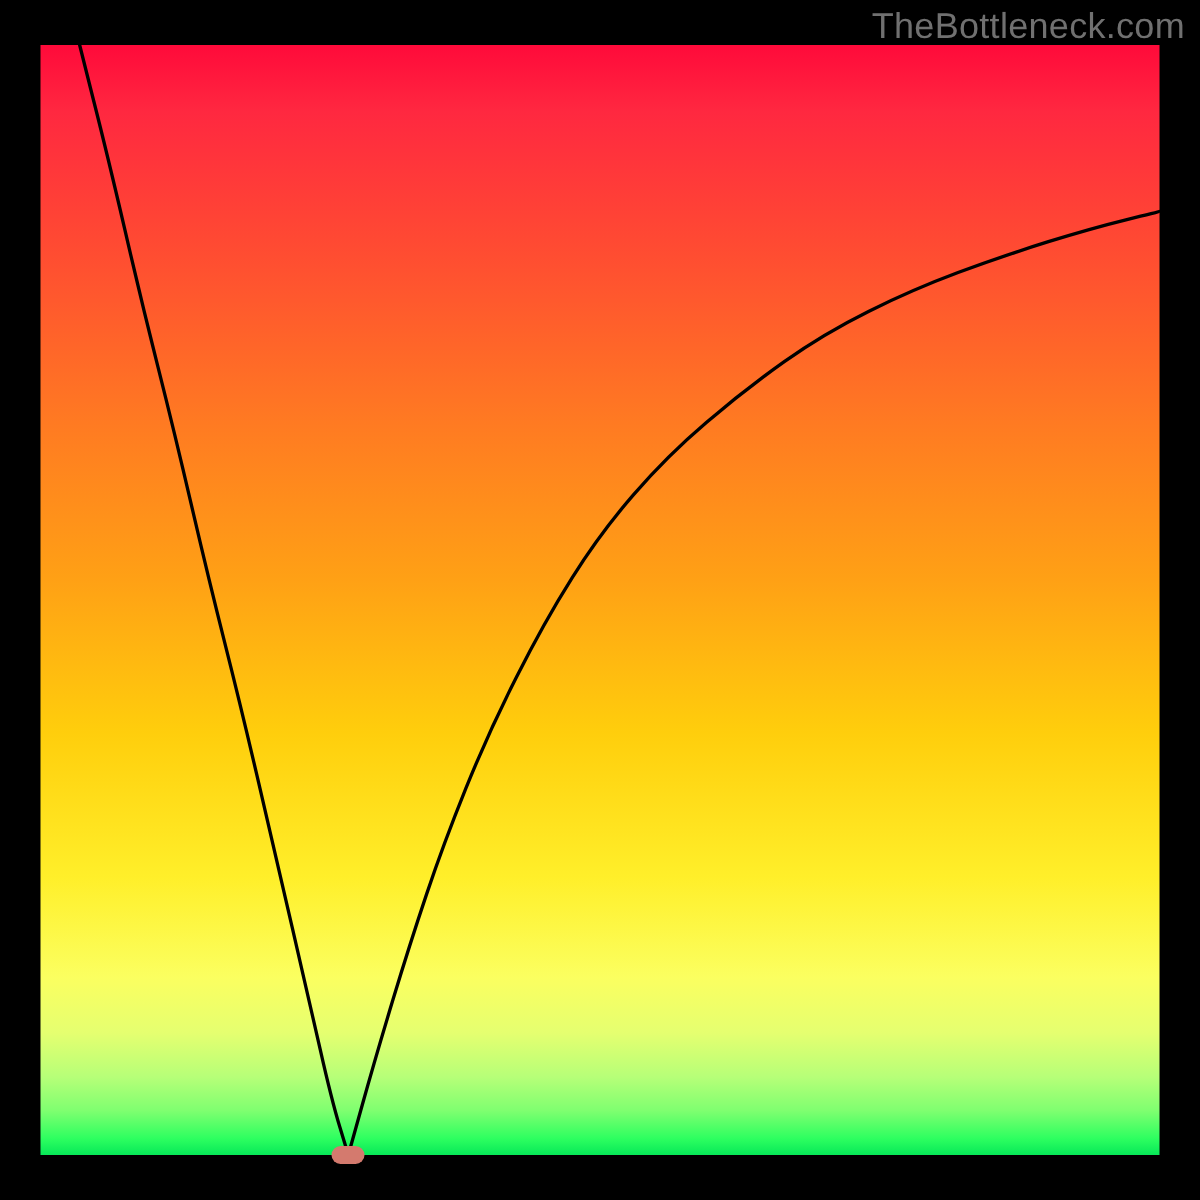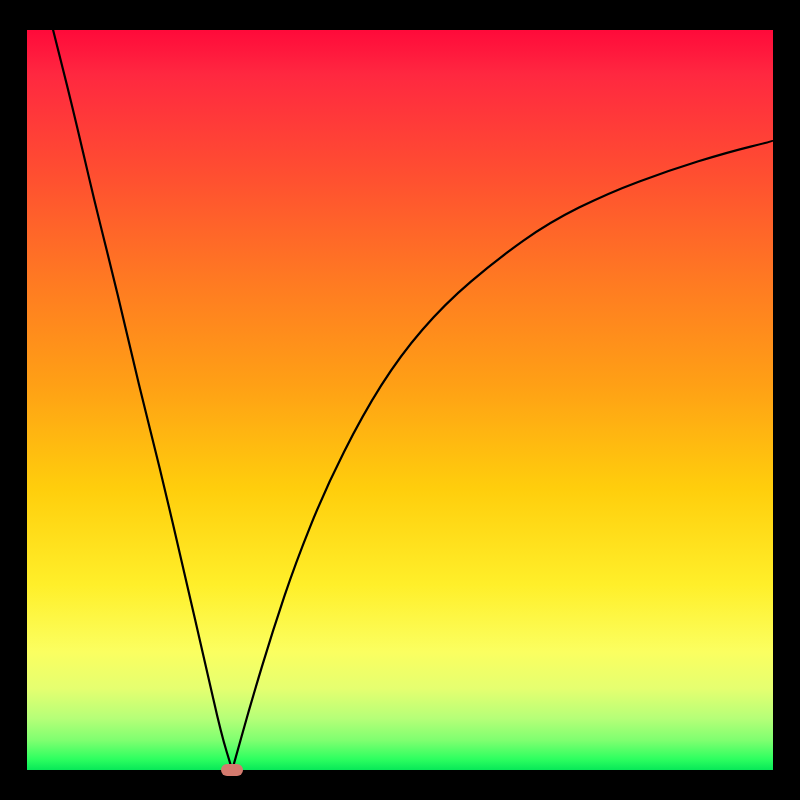--- a/index.html
+++ b/index.html
@@ -77,13 +77,14 @@
 
   <div class="plot-area">
 
     <svg class="curve" viewBox="0 0 746 740" preserveAspectRatio="none">
       <path fill="none" stroke="#000" stroke-width="2.2" stroke-linecap="round" stroke-linejoin="round" d="M 26.1 0.0 Q 26.1 0.0 35.4 37.0 Q 44.8 74.0 56.0 122.1 Q 67.1 170.2 78.3 214.6 Q 89.5 259.0 100.7 307.1 Q 111.9 355.2 123.1 399.6 Q 134.3 444.0 145.5 492.1 Q 156.7 540.2 167.8 588.3 Q 179.0 636.4 186.5 669.7 Q 194.0 703.0 199.6 721.5 Q 205.2 740.0 205.2 740.0 Q 205.2 740.0 214.5 706.7 Q 223.8 673.4 235.0 636.4 Q 246.2 599.4 257.4 566.1 Q 268.6 532.8 283.5 495.8 Q 298.4 458.8 317.1 421.8 Q 335.7 384.8 354.4 355.2 Q 373.0 325.6 395.4 299.7 Q 417.8 273.8 443.9 251.6 Q 470.0 229.4 496.1 210.9 Q 522.2 192.4 552.0 177.6 Q 581.9 162.8 611.7 151.7 Q 641.6 140.6 671.4 131.3 Q 701.2 122.1 723.6 116.6 T 746.0 111.0"></path>
     </svg>
 
     <div class="marker" style="left: 205.15px; top: 740px;"></div>
   </div>
 
+  <div class="watermark">TheBottleneck.com</div>
 </div>
 
 </body></html>

